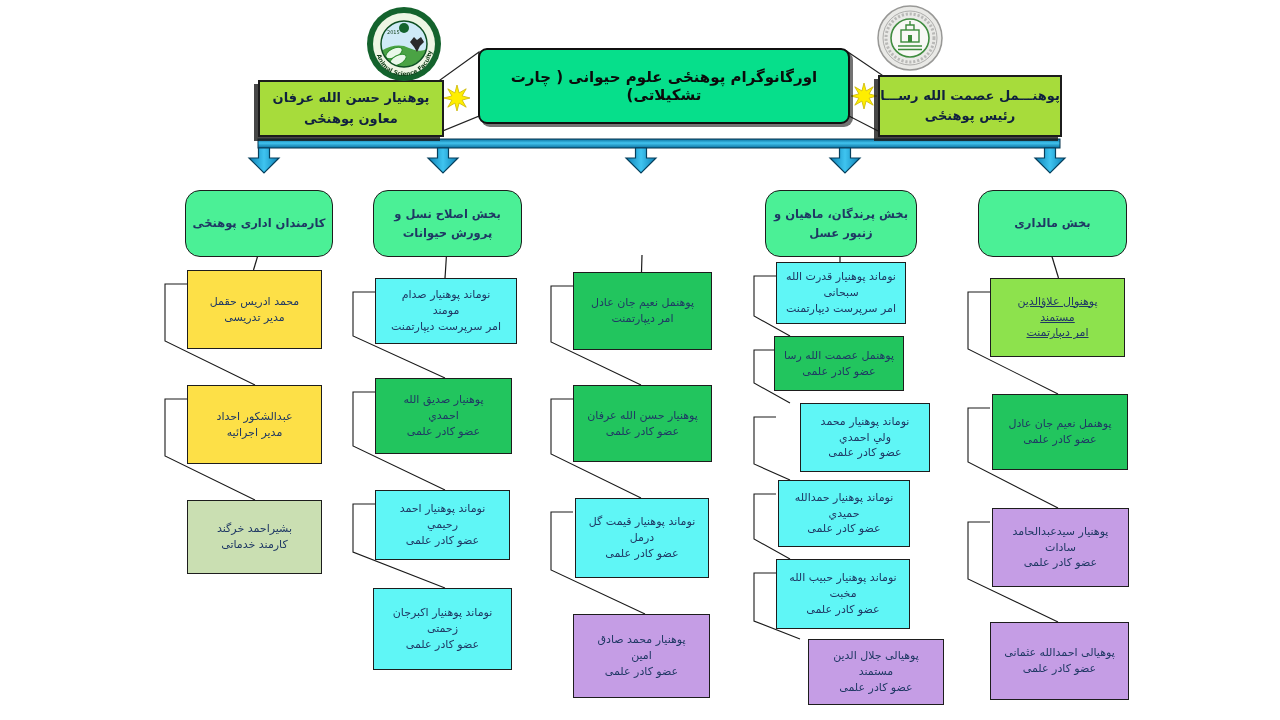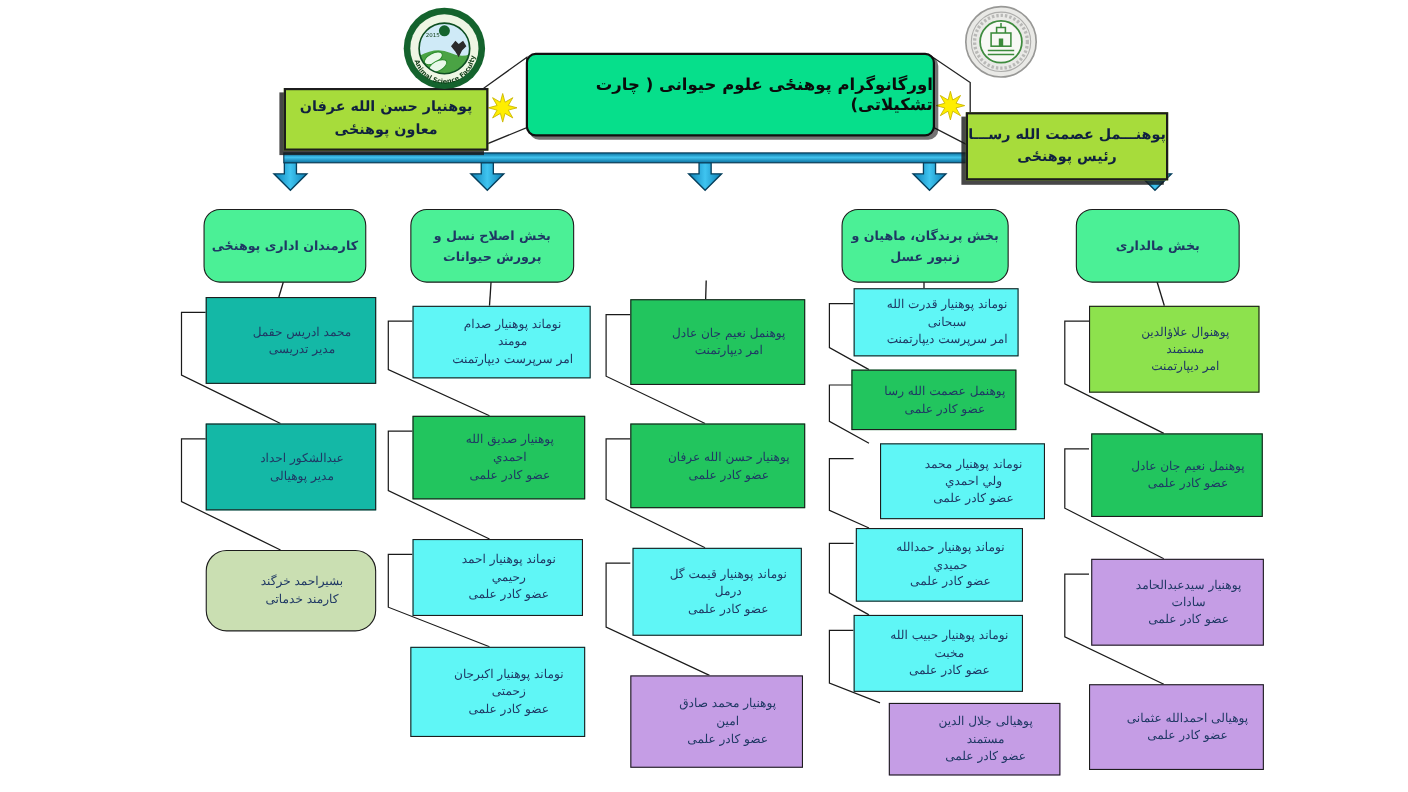--- a/index.html
+++ b/index.html
@@ -7,52 +7,52 @@
     position:relative;width:1280px;height:720px;background:#ffffff;overflow:hidden;
     font-family:"DejaVu Sans", sans-serif;
   }
   .abs{position:absolute;}
   
   .title-box{
     left:478px;top:48px;width:368px;height:72px;
     background:#06DF8B;border:2px solid #101010;border-radius:9px;
     box-shadow:3px 3px 0 rgba(0,0,0,.55);
     display:flex;align-items:center;justify-content:center;
-    font-size:15px;font-weight:bold;color:#0b0b0b;
+    font-size:15px;font-weight:bold;color:#0b0b0b;text-align:center;
     direction:rtl;z-index:3;
   }
   .side-box{
     background:#A7DC3B;border:2px solid #1c1c1c;
     box-shadow:-4px 4px 0 rgba(25,25,25,.8);
     display:flex;align-items:center;justify-content:center;
     font-size:13px;font-weight:bold;color:#10203f;text-align:center;
     direction:rtl;white-space:pre-line;line-height:1.55;z-index:3;
   }
   .deputy-box{left:258px;top:80px;width:182px;height:53px;}
-  .dean-box{left:878px;top:75px;width:180px;height:58px;margin-top:27px;}
+  .dean-box{left:878px;top:75px;width:180px;height:58px;}
   
   .dept{
     background:#4BF096;border:1.6px solid #1d1d1d;border-radius:15px;
     display:flex;align-items:center;justify-content:center;
     font-size:11.5px;font-weight:bold;color:#1F3864;text-align:center;
     direction:rtl;white-space:pre-line;line-height:1.6;z-index:2;
   }
   
   .member{
     border:1.2px solid #1d1d1d;
     display:flex;align-items:center;justify-content:center;
     font-size:11px;color:#1F3864;text-align:center;
-    direction:rtl;white-space:pre-line;line-height:1.45;z-index:2;padding-left:20px;
+    direction:rtl;white-space:pre-line;line-height:1.45;z-index:2;
   }
   .cyan{background:#5FF6F6;}
   .magenta{background:#22c55e;}
   .purple{background:#C59DE5;}
-  .blue_gray{background:#14b8a6;}
-  .light_green{background:#CADFB2;border-radius:19px;}
-  .green{background:#8DE24D;}
+  .blue_gray{background:#fde047;}
+  .light_green{background:#CADFB2;}
+  .green{background:#8DE24D;text-decoration:underline;}
   #connector-layer{left:0;top:0;z-index:1;}
   .logo{z-index:4;}
 </style>
 </head>
 <body>
 
 <div id="canvas">
 
   <svg id="connector-layer" class="abs" width="1280" height="720" viewBox="0 0 1280 720">
     <defs>
@@ -161,21 +161,21 @@
   <div class="abs dept" style="left:185px;top:190px;width:146px;height:65px">کارمندان اداری پوهنځی</div>
   <div class="abs dept" style="left:373px;top:190px;width:147px;height:65px">بخش اصلاح نسل و
 پرورش حیوانات</div>
   <div class="abs dept" style="left:765px;top:190px;width:150px;height:65px">بخش پرندگان، ماهیان و
 زنبور عسل</div>
   <div class="abs dept" style="left:978px;top:190px;width:147px;height:65px">بخش مالداری</div>
 
   <div class="abs member blue_gray" style="left:187px;top:270px;width:133px;height:77px">محمد ادریس حقمل
 مدیر تدریسی</div>
   <div class="abs member blue_gray" style="left:187px;top:385px;width:133px;height:77px">عبدالشکور احداد
-مدیر پوهیالی</div>
+مدیر اجرائیه</div>
   <div class="abs member light_green" style="left:187px;top:500px;width:133px;height:72px">بشیراحمد خرگند
 کارمند خدماتی</div>
 
   <div class="abs member cyan" style="left:375px;top:278px;width:140px;height:64px">نوماند پوهنیار صدام
 مومند
 امر سرپرست دیپارتمنت</div>
   <div class="abs member magenta" style="left:375px;top:378px;width:135px;height:74px">پوهنیار صدیق الله
 احمدي
 عضو کادر علمی</div>
   <div class="abs member cyan" style="left:375px;top:490px;width:133px;height:68px">نوماند پوهنیار احمد

